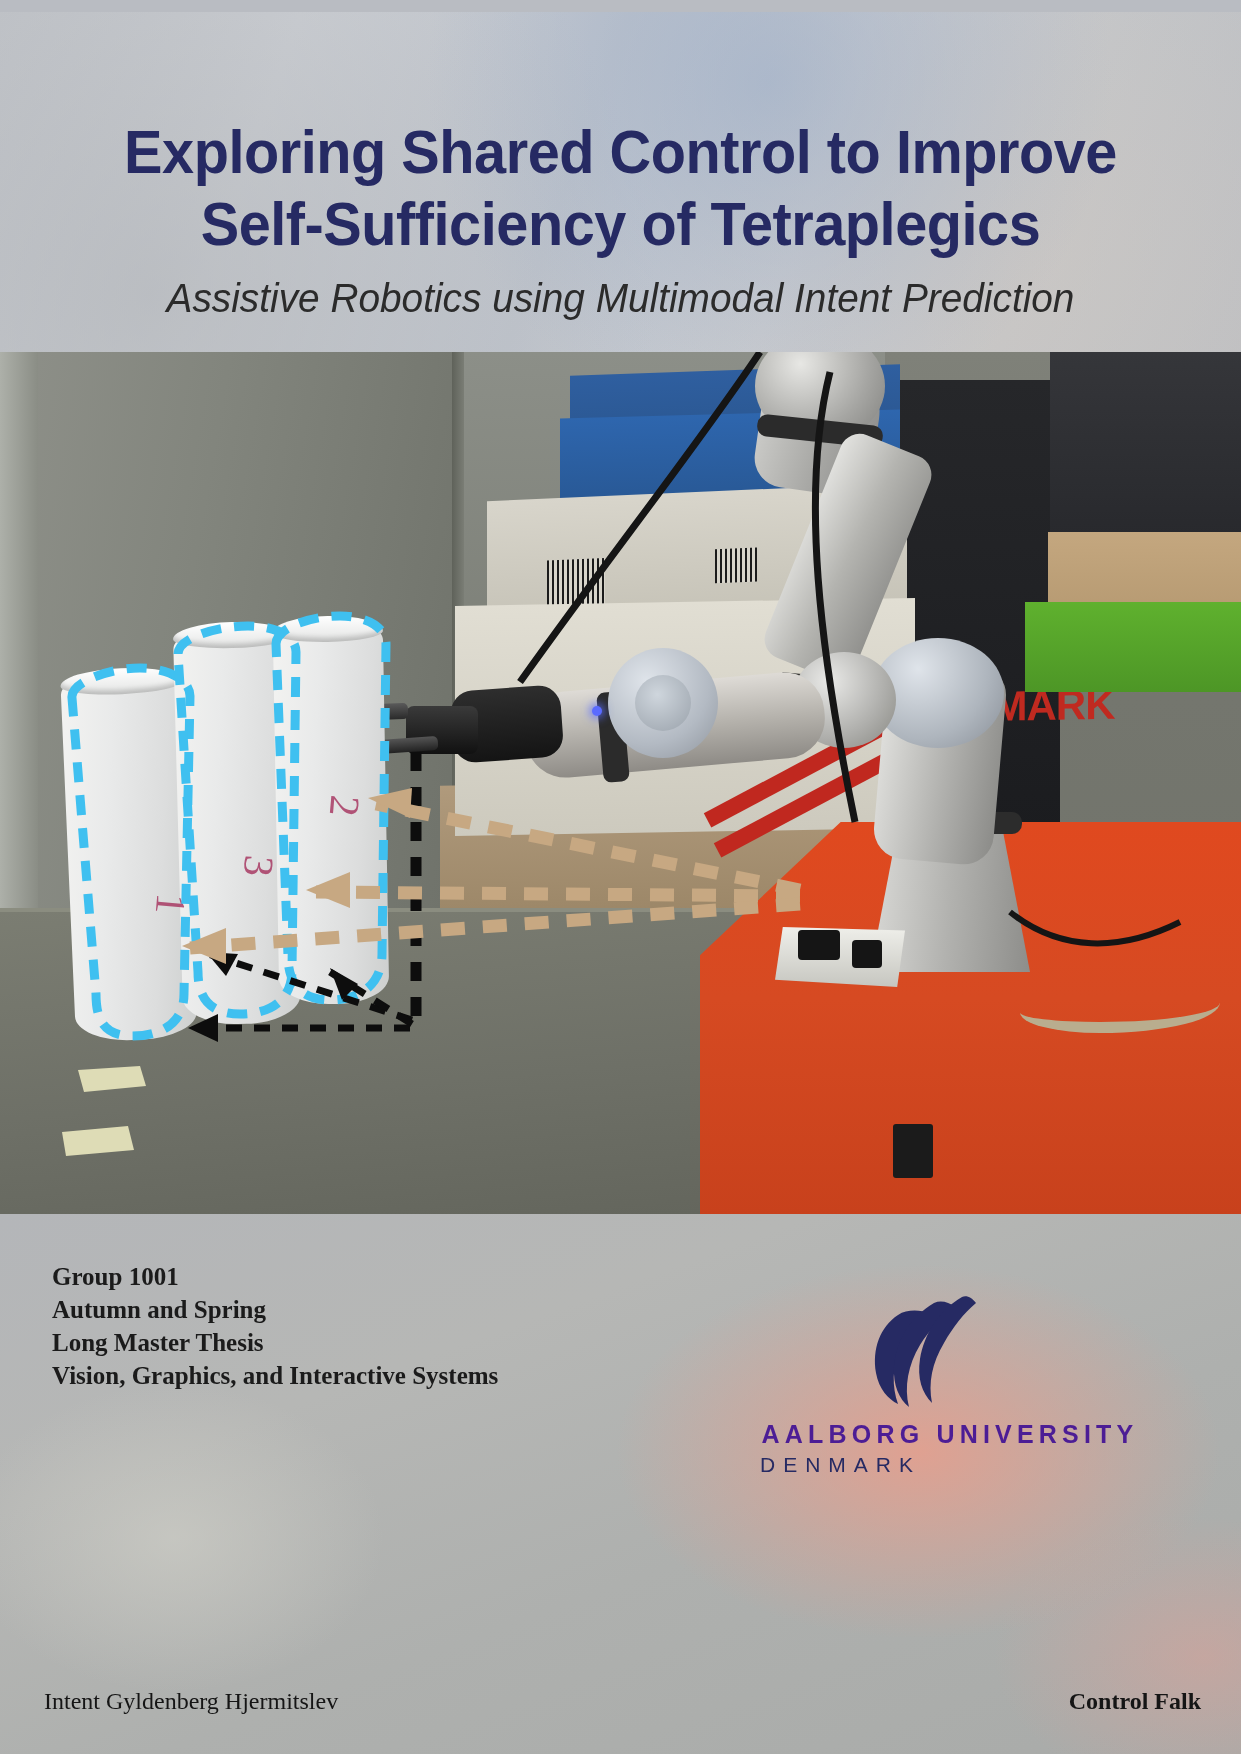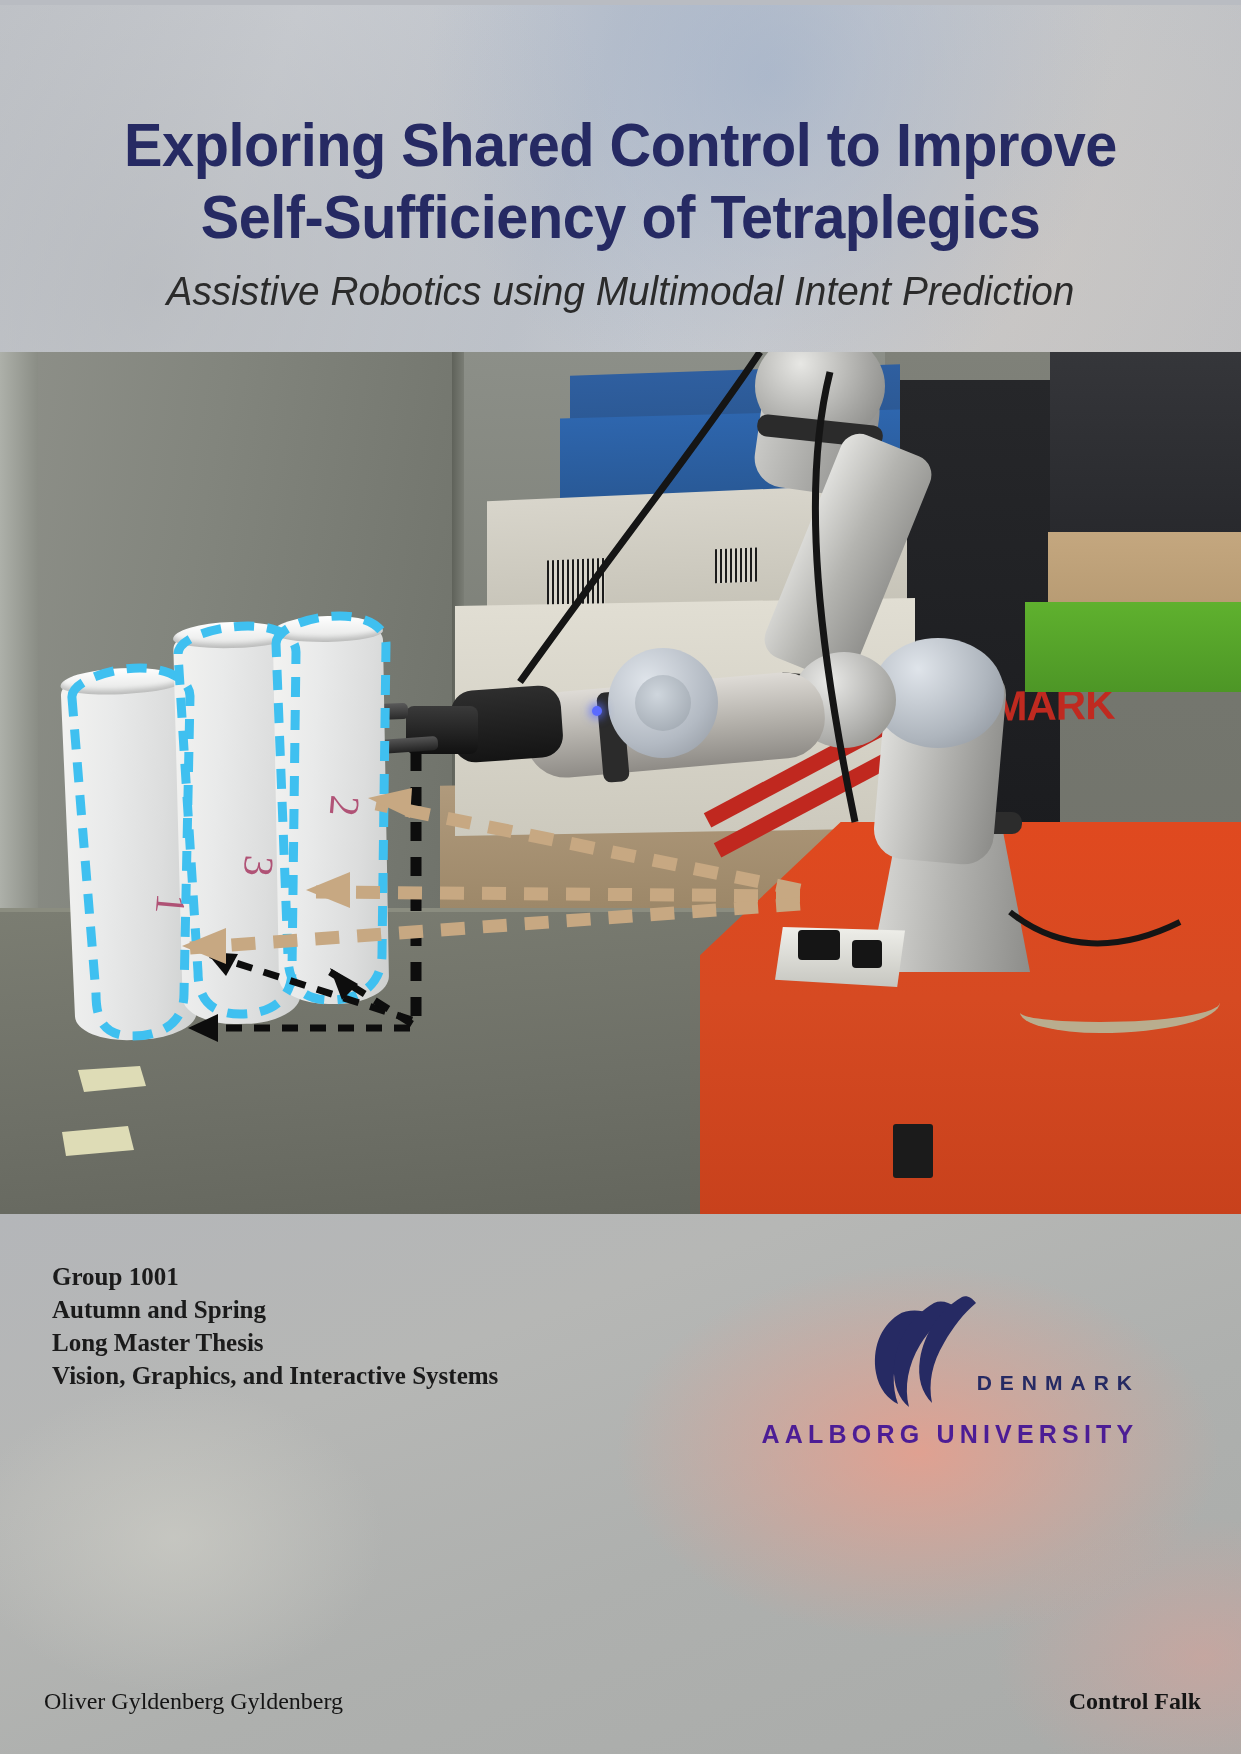--- a/index.html
+++ b/index.html
@@ -5,21 +5,21 @@
   html,body{margin:0;padding:0;}
   body{
     width:1241px;height:1754px;overflow:hidden;
     font-family:"Liberation Sans",sans-serif;
     background:#b9bcc2;
   }
   .page{position:relative;width:1241px;height:1754px;overflow:hidden;}
 
   
   .header{
-    position:absolute;left:0;top:5px;width:1241px;height:352px;
+    position:absolute;left:0;top:12px;width:1241px;height:352px;
     background:
       radial-gradient(circle at 62% 20%, rgba(150,170,200,.55) 0%, rgba(150,170,200,0) 42%),
       radial-gradient(circle at 82% 70%, rgba(210,200,190,.45) 0%, rgba(210,200,190,0) 38%),
       radial-gradient(circle at 12% 80%, rgba(175,178,182,.6) 0%, rgba(175,178,182,0) 45%),
       linear-gradient(110deg,#c3c6cb 0%,#cdd0d5 22%,#bfc4cc 46%,#c9ccd1 64%,#c2c5c9 82%,#bdbfc3 100%);
   }
   .title{
     position:absolute;left:0;right:0;top:104px;
     text-align:center;
     color:#262a63;
@@ -308,23 +308,23 @@
   }
   .aaulogo{
     position:absolute;left:836px;top:1283px;width:160px;height:128px;
   }
   .aautext{
     position:absolute;left:760px;top:1420px;width:380px;text-align:center;
     color:#4c1d95;font-family:"Liberation Sans",sans-serif;
     font-weight:bold;font-size:25px;letter-spacing:5.2px;
   }
   .aausub{
-    position:absolute;left:760px;top:1371px;width:380px;text-align:right;
+    position:absolute;left:760px;top:1453px;width:380px;text-align:left;
     color:#262a63;font-family:"Liberation Sans",sans-serif;
-    font-weight:700;font-size:21px;letter-spacing:8px;
+    font-weight:400;font-size:21px;letter-spacing:8px;
   }
   .author-l{
     position:absolute;left:44px;top:1688px;
     color:#151515;font-family:"Liberation Serif",serif;font-size:24px;
   }
   .author-r{
     position:absolute;right:40px;top:1688px;
     color:#151515;font-family:"Liberation Serif",serif;font-size:24px;font-weight:bold;
   }
 </style>
@@ -489,15 +489,15 @@
                C112,19 105,17 98,20 Z"></path>
       <path d="M126,14 C102,28 88,52 84,76 C81,95 86,110 96,120
                C92,100 96,80 108,60 C117,44 128,30 140,20
                C136,15 131,12 126,14 Z"></path>
     </g>
   </svg>
 
   <div class="aautext">AALBORG UNIVERSITY</div>
   <div class="aausub">DENMARK</div>
 
-  <div class="author-l">Oliver Gyldenberg Gyldenberg</div>
+  <div class="author-l">Intent Gyldenberg Hjermitslev</div>
   <div class="author-r">Control Falk</div>
 </div>
 
 </body></html>

